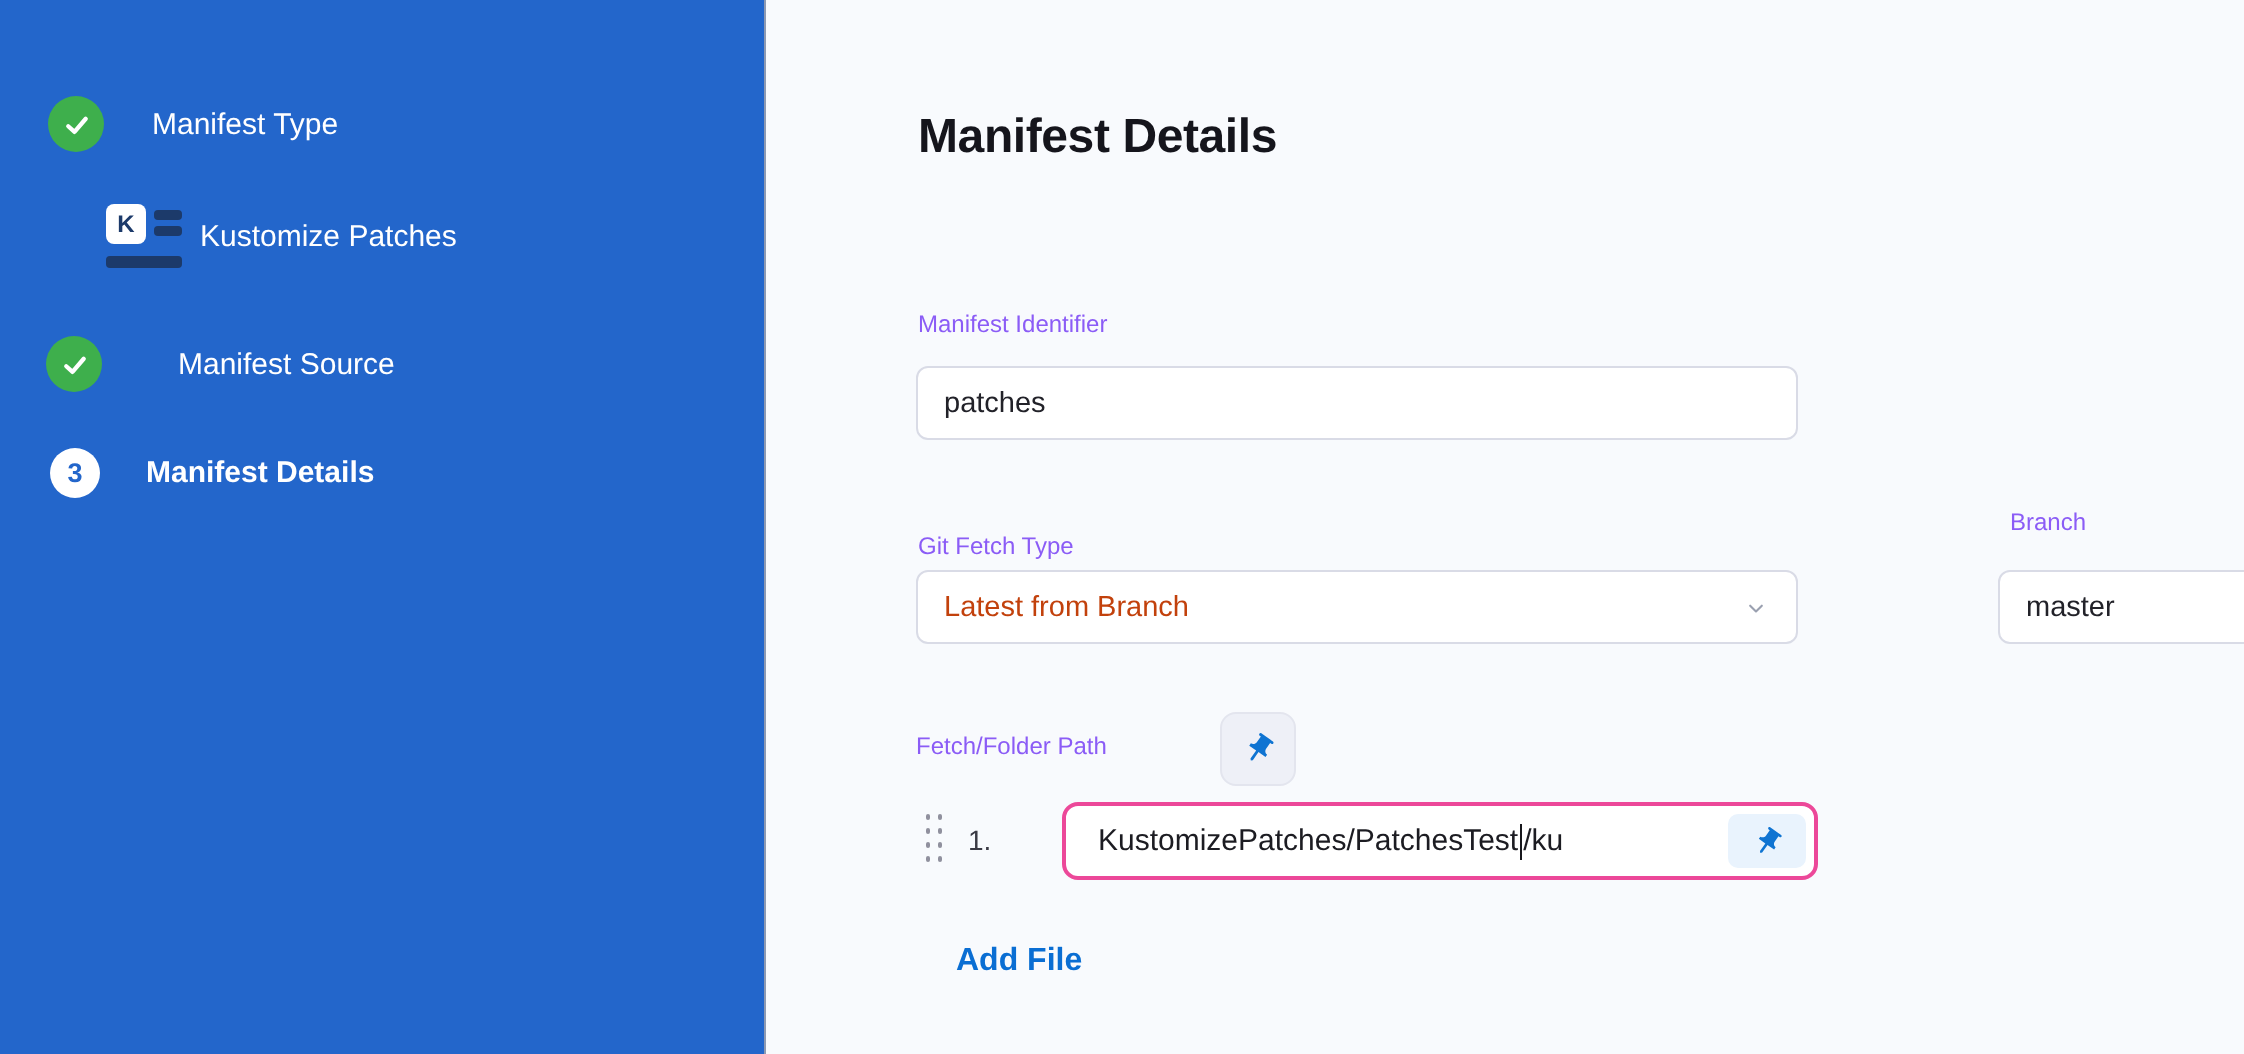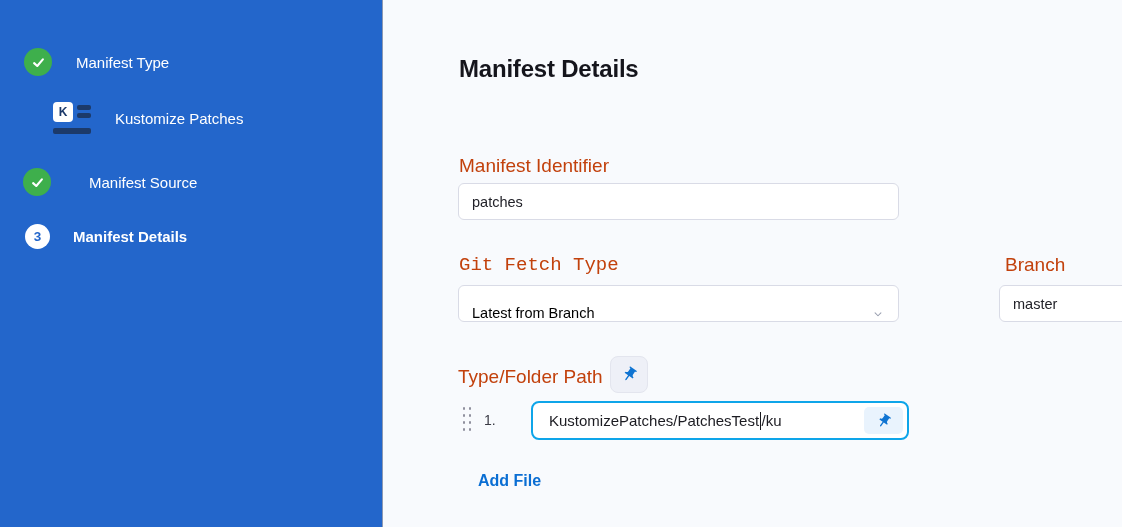--- a/index.html
+++ b/index.html
@@ -37,49 +37,49 @@
   .kicon { position: relative; width: 38px; height: 37px; flex: 0 0 auto; }
   .ktile {
     position: absolute; left: 0; top: 2px; width: 20px; height: 20px;
     background: #ffffff; border-radius: 4px; color: #1c3a6a;
     font-size: 12px; font-weight: 700; display: flex; align-items: center; justify-content: center;
   }
   .kdash { position: absolute; left: 24px; width: 14px; height: 5px; background: #1c3a6a; border-radius: 2px; }
   .kdash.d1 { top: 5px; }
   .kdash.d2 { top: 13px; }
   .kunder { position: absolute; left: 0; top: 28px; width: 38px; height: 6px; background: #1c3a6a; border-radius: 2px; }
-  .substep .step-label { margin-left: 24px; }
+  .substep .step-label { margin-left: 9px; }
 
   
   .page-title {
     position: absolute; left: 459px; top: 55px;
     font-size: 24px; font-weight: 700; color: #15151c; letter-spacing: -0.2px;
   }
   .field-label {
-    position: absolute; font-size: 19px; color: #c2410c;
+    position: absolute; font-size: 12px; color: #8b5cf6;
   }
   .lbl-identifier { left: 459px; top: 155px; }
-  .lbl-fetch      { left: 459px; top: 254px; font-family: Liberation Mono, monospace; }
+  .lbl-fetch      { left: 459px; top: 266px; }
   .lbl-branch     { left: 1005px; top: 254px; text-align: center; }
   .lbl-ffp        { left: 458px; top: 366px; }
 
   .text-input {
     position: absolute; height: 37px; background: #ffffff;
     border: 1px solid #d9dbe6; border-radius: 6px;
     font-family: "Liberation Sans", sans-serif;
     font-size: 14.5px; color: #222229; padding: 0 13px; outline: none;
   }
   .in-identifier { left: 458px; top: 183px; width: 441px; }
   .in-branch     { left: 999px; top: 285px; width: 200px; }
 
   .select-box {
     position: absolute; left: 458px; top: 285px; width: 441px; height: 37px;
     background: #ffffff; border: 1px solid #d9dbe6; border-radius: 6px;
-    display: flex; align-items: flex-end; padding: 0 13px;
-    font-size: 14.5px; color: #000000; cursor: pointer;
+    display: flex; align-items: center; padding: 0 13px;
+    font-size: 14.5px; color: #c2410c; cursor: pointer;
   }
   .select-box .chev { margin-left: auto; width: 14px; height: 14px; color: #9aa0b0; }
 
   .pin-btn {
     position: absolute; left: 610px; top: 356px; width: 38px; height: 37px;
     background: #eef0f7; border: 1px solid #e3e5ee; border-radius: 8px;
     display: flex; align-items: center; justify-content: center; cursor: pointer;
   }
   .pin-glyph { width: 17px; height: 17px; color: #0f74d2; transform: rotate(35deg); }
 
@@ -87,21 +87,21 @@
     position: absolute; left: 461px; top: 405px; width: 12px; height: 28px;
     display: grid; grid-template-columns: repeat(2, 1fr); grid-template-rows: repeat(4, 1fr);
     cursor: grab;
   }
   .drag i { width: 2.6px; height: 2.6px; border-radius: 50%; background: #90909e; place-self: center; }
 
   .row-num { position: absolute; left: 484px; top: 412px; font-size: 14px; color: #3a3a44; }
 
   .path-input {
     position: absolute; left: 531px; top: 401px; width: 378px; height: 39px;
-    background: #ffffff; border: 2px solid #0ea5e9; border-radius: 8px;
+    background: #ffffff; border: 2px solid #ec4899; border-radius: 8px;
     display: flex; align-items: center; padding: 0 46px 0 16px;
     font-size: 15px; color: #1c1c22; cursor: text; white-space: nowrap; overflow: hidden;
   }
   .caret { display: inline-block; width: 1.5px; height: 18px; background: #17171c; margin: 0 0.5px; vertical-align: middle; }
   .pin-pill {
     position: absolute; right: 4px; top: 4px; width: 39px; height: 27px;
     background: #e9f3fd; border-radius: 5px;
     display: flex; align-items: center; justify-content: center; cursor: pointer;
   }
   .pin-pill .pin-glyph { width: 16px; height: 16px; }
@@ -164,21 +164,21 @@
     <div class="select-box">
       <span>Latest from Branch</span>
       <svg class="chev" viewBox="0 0 24 24" fill="none">
         <path d="M7 10l5 5 5-5" stroke="currentColor" stroke-width="1.8" stroke-linecap="round" stroke-linejoin="round"></path>
       </svg>
     </div>
 
     <label class="field-label lbl-branch">Branch</label>
     <input class="text-input in-branch" type="text" value="master" style="">
 
-    <label class="field-label lbl-ffp">Type/Folder Path</label>
+    <label class="field-label lbl-ffp">Fetch/Folder Path</label>
     <button class="pin-btn">
       <svg class="pin-glyph" viewBox="0 0 24 24" fill="currentColor">
         <path d="M16 9V4h1c.55 0 1-.45 1-1s-.45-1-1-1H7c-.55 0-1 .45-1 1s.45 1 1 1h1v5c0 1.66-1.34 3-3 3v2h5.97v7l1 1 1-1v-7H19v-2c-1.66 0-3-1.34-3-3z"></path>
       </svg>
     </button>
 
     <span class="drag">
       <i></i>
         <i></i>
         <i></i>

